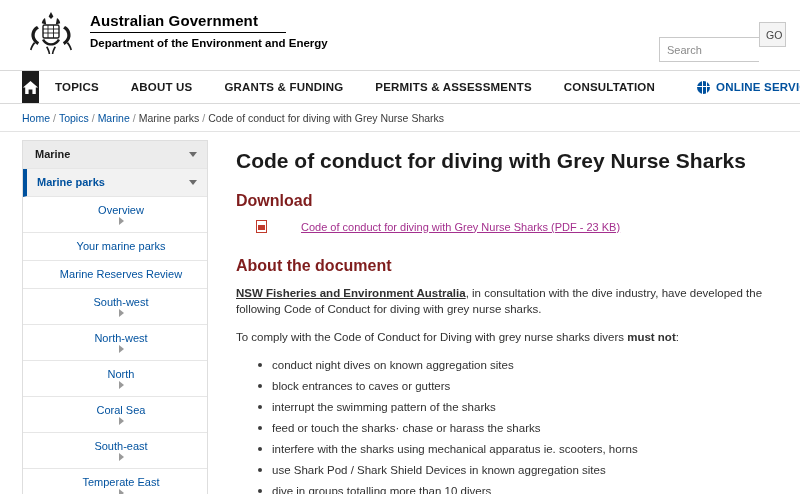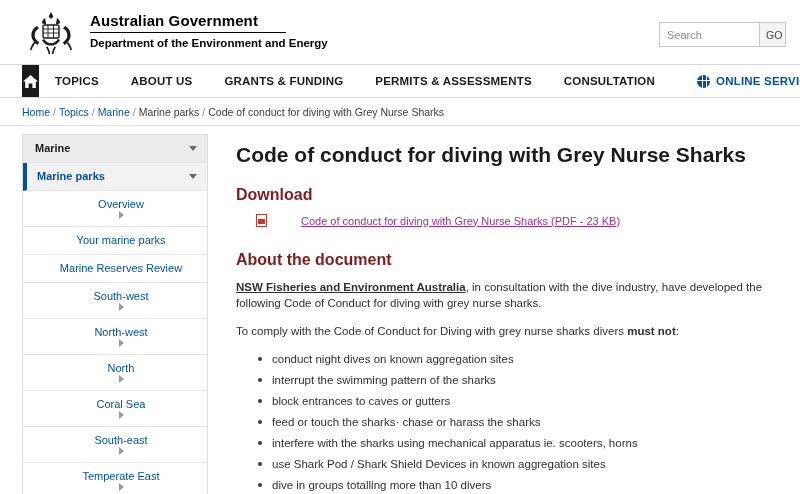--- a/index.html
+++ b/index.html
@@ -60,20 +60,21 @@
     width: 100px;
     height: 25px;
     border: 1px solid #c9c9c9;
     border-right: none;
     padding: 4px 7px;
     font-size: 11px;
     color: #444;
     font-family: "Liberation Sans", sans-serif;
     outline: none;
     background: #fff;
+    margin-top: 15px;
   }
   .search-input::placeholder { color: #8a8a8a; }
   .search-go {
     width: 27px;
     height: 25px;
     border: 1px solid #c9c9c9;
     background: #f4f4f4;
     font-size: 10.5px;
     color: #444;
     cursor: pointer;
@@ -394,22 +395,22 @@
     </div>
 
     <h2 class="section-title spaced">About the document</h2>
 
     <p class="body-text"><span class="u">NSW Fisheries and Environment Australia</span><span>, in consultation with the dive industry, have developed the following Code of Conduct for diving with grey nurse sharks.</span></p>
 
     <p class="body-text"><span>To comply with the Code of Conduct for Diving with grey nurse sharks divers </span><span class="b">must not</span><span>:</span></p>
 
     <ul class="bullets">
       <li>conduct night dives on known aggregation sites</li>
+      <li>block entrances to caves or gutters</li>
       <li>interrupt the swimming pattern of the sharks</li>
-      <li>block entrances to caves or gutters</li>
       <li>feed or touch the sharks· chase or harass the sharks</li>
       <li>interfere with the sharks using mechanical apparatus ie. scooters, horns</li>
       <li>use Shark Pod / Shark Shield Devices in known aggregation sites</li>
       <li>dive in groups totalling more than 10 divers</li>
     </ul>
 
   </div>
 </div>
 
 </body></html>

